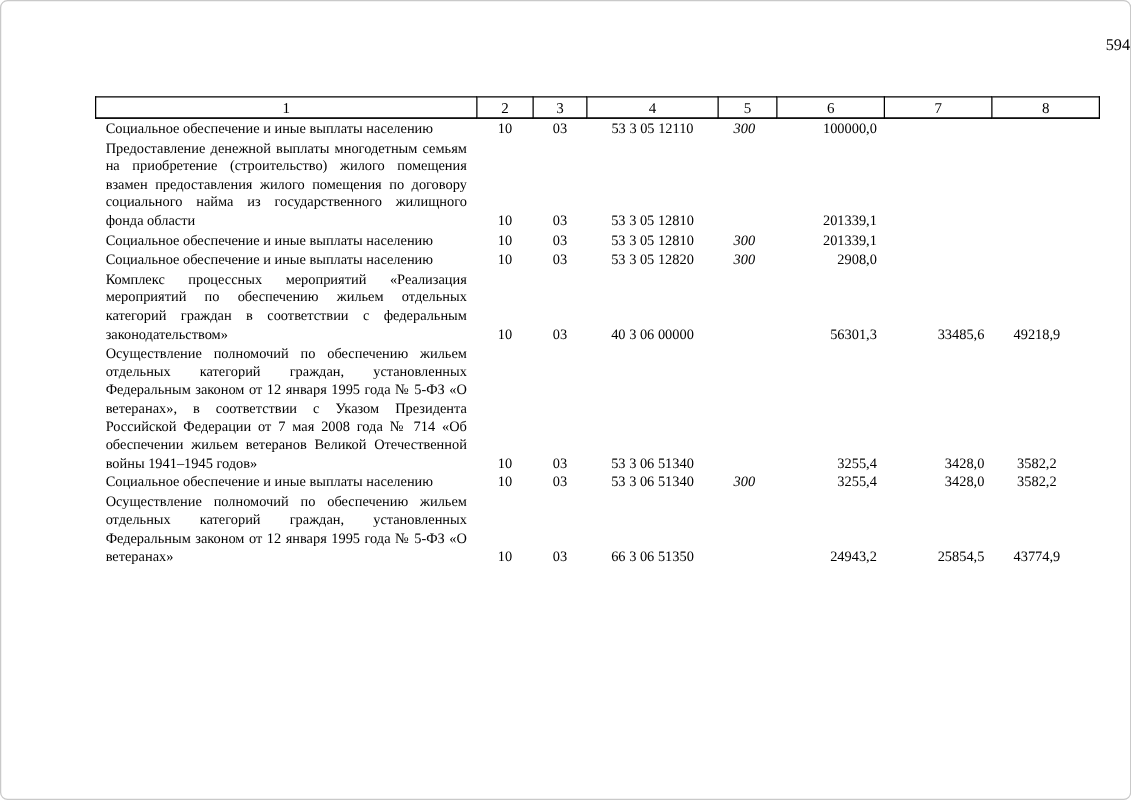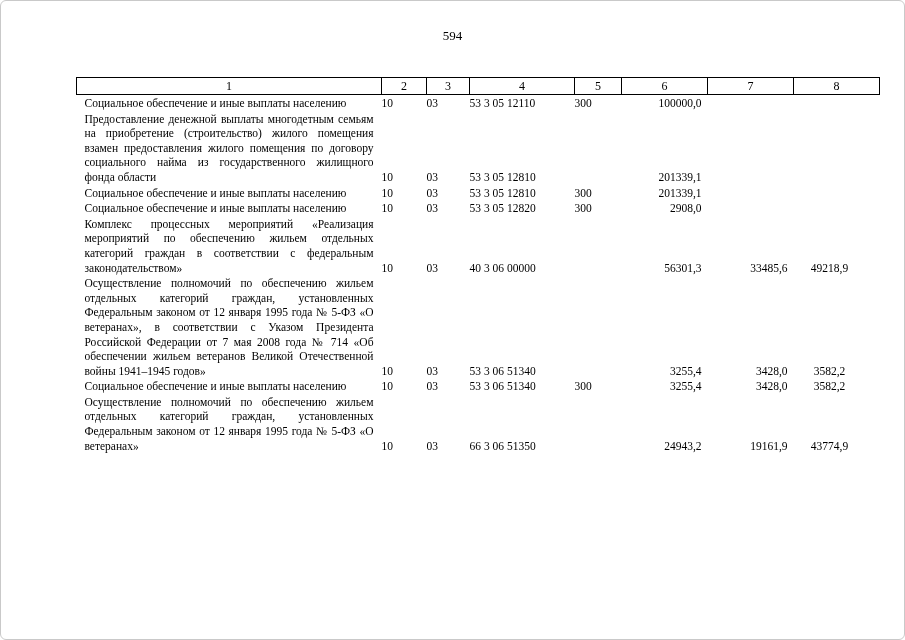--- a/index.html
+++ b/index.html
@@ -14,21 +14,21 @@
     width: 905px; height: 640px;
     background: #ffffff;
     border: 1px solid #c9c9c9;
     border-radius: 6px;
     overflow: hidden;
   }
   .page-number {
     position: absolute;
     top: 27px; left: 0;
     width: 100%;
-    text-align: center;
+    text-align: right;
     font-size: 13px;
   }
   table.budget {
     position: absolute;
     top: 76px; left: 75px;
     width: 803px;
     border-collapse: collapse;
     table-layout: fixed;
   }
   thead td {
@@ -45,22 +45,22 @@
     padding: 0;
   }
   tbody tr td { padding-top: 1px; }
   td.c1 {
     text-align: justify;
     padding-left: 8px;
     padding-right: 8px;
     hyphens: auto;
     -webkit-hyphens: auto;
   }
-  td.c2, td.c3, td.c4 { }
-  td.c5 { text-align: left; padding-right: 5px; }
+  td.c2, td.c3, td.c4 { text-align: center; }
+  td.c5 { text-align: center; padding-right: 5px; font-style: italic; }
   td.c6, td.c7 { text-align: right; padding-right: 6px; }
   td.c8 { text-align: center; padding-right: 14px; }
 </style>
 </head>
 <body>
 
 <div class="page">
   <div class="page-number">594</div>
 
   <table class="budget">
@@ -157,18 +157,18 @@
           <td class="c7">3428,0</td>
           <td class="c8">3582,2</td>
         </tr>
         <tr>
           <td class="c1">Осуществление полномочий по обеспечению жильем отдельных категорий граждан, установленных Федеральным законом от 12 января 1995 года № 5-ФЗ «О ветеранах»</td>
           <td class="c2">10</td>
           <td class="c3">03</td>
           <td class="c4">66 3 06 51350</td>
           <td class="c5"></td>
           <td class="c6">24943,2</td>
-          <td class="c7">19161,9</td>
+          <td class="c7">25854,5</td>
           <td class="c8">43774,9</td>
         </tr>
       </tbody>
   </table>
 </div>
 
 </body></html>

